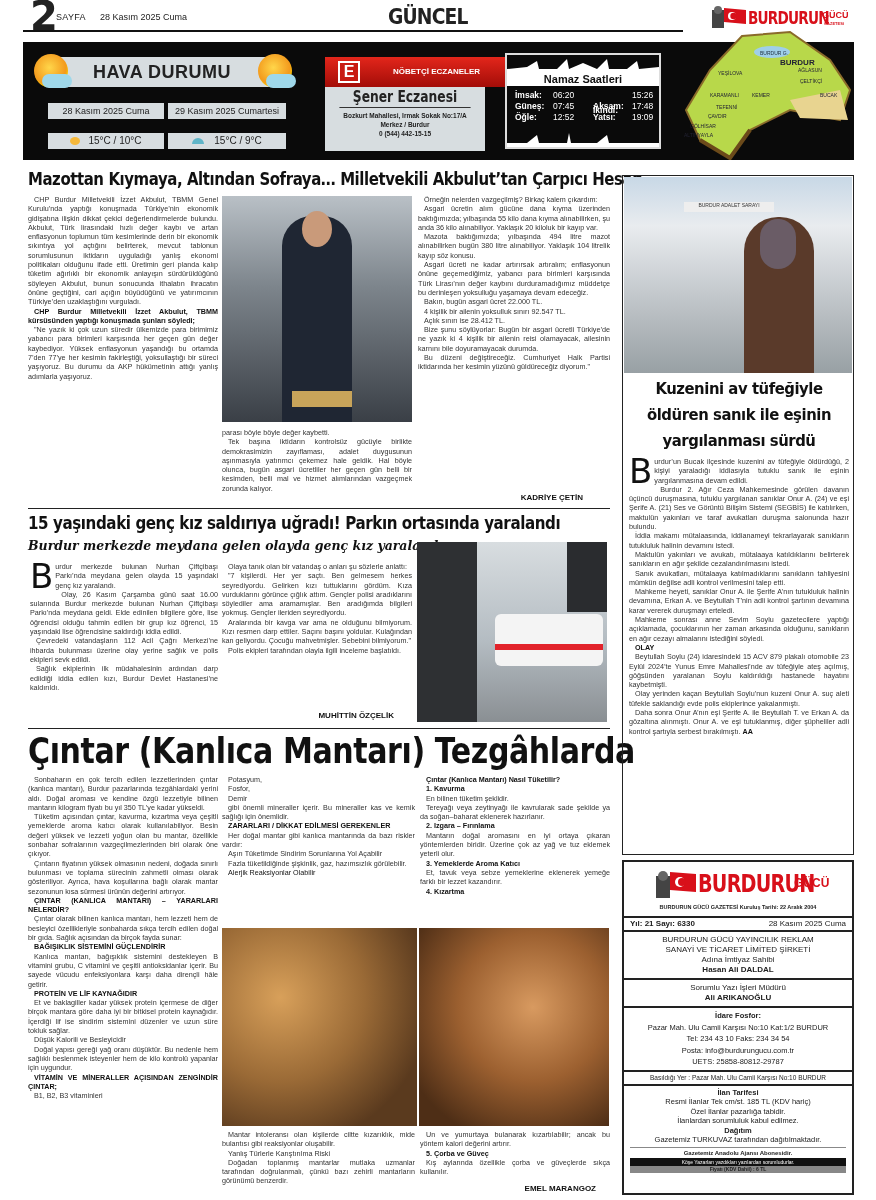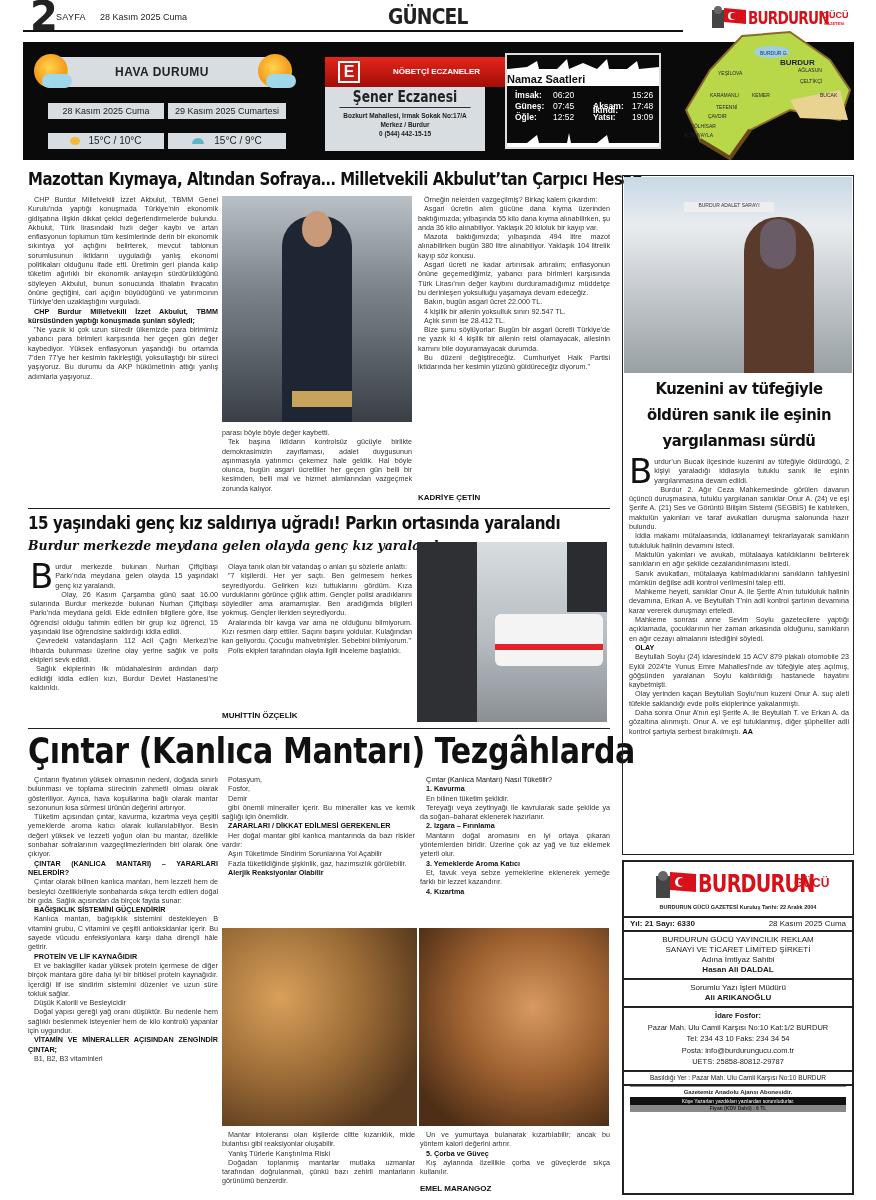--- a/index.html
+++ b/index.html
@@ -9,40 +9,40 @@
 
 #page-num{left:30px;top:-4px;font-size:40px;font-weight:bold;font-family:"DejaVu Sans",sans-serif;line-height:1;letter-spacing:-2px}
 #sayfa{left:56px;top:12px;font-size:9px;letter-spacing:.3px}
 #date{left:100px;top:12px;font-size:9px}
 #section{left:388px;top:4px;font-size:22px;font-weight:bold;font-family:"DejaVu Sans",sans-serif;letter-spacing:-1px;transform:scaleX(.85);transform-origin:left}
 #logo-top{left:712px;top:4px;width:140px;height:26px}
 .logo-word{color:#d8101a;font-weight:bold;font-family:"DejaVu Sans",sans-serif;font-size:17px;letter-spacing:-1px;transform:scaleX(.8);transform-origin:left}
 .logo-gucu{color:#d8101a;font-weight:bold;font-size:9px}
 
 #band{left:23px;top:42px;width:831px;height:118px;background:#0a0a0a}
-#weather-title{left:48px;top:57px;width:228px;height:30px;background:#d7dde0;text-align:center;font-weight:bold;font-size:12px;line-height:30px;letter-spacing:.5px}
+#weather-title{left:48px;top:57px;width:228px;height:30px;background:#d7dde0;text-align:center;font-weight:bold;font-size:18px;line-height:30px;letter-spacing:.5px}
 .sun{width:34px;height:34px;border-radius:50%;background:radial-gradient(circle at 45% 40%,#ffd64a,#f39a1d 60%,#f7c300 70%,transparent 72%)}
 .cloud{width:30px;height:14px;border-radius:10px;background:#9fd8ea}
 .wbox{background:#d7dde0;height:16px;font-size:9px;line-height:16px;text-align:center}
 #pharm-head{left:325px;top:57px;width:188px;height:30px;background:linear-gradient(#e3261b,#a30d08);color:#fff;font-size:8px;font-weight:bold;line-height:30px}
 #pharm-e{left:338px;top:61px;width:22px;height:22px;border:2px solid #fff;color:#fff;font-weight:bold;font-size:16px;text-align:center;line-height:18px;background:#c81a12}
 #pharm-body{left:325px;top:87px;width:160px;height:64px;background:#d7dde0;text-align:center}
 #pharm-name{font-weight:bold;font-size:15px;font-family:"DejaVu Sans",sans-serif;transform:scaleX(.82);line-height:20px;border-bottom:1px solid #333;margin-bottom:3px}
 .pharm-line{font-size:6.5px;font-weight:bold;line-height:9px}
 #prayer{left:505px;top:53px;width:156px;height:96px;border:2px solid #ddd;background:#0a0a0a;color:#fff}
-#prayer-title{position:absolute;left:0;top:17px;width:100%;background:#fff;color:#111;font-weight:bold;font-size:11px;line-height:14px}
+#prayer-title{position:absolute;left:0;top:17px;width:100%;background:#fff;color:#111;text-align:center;font-weight:bold;font-size:11px;line-height:14px}
 .pt{position:absolute;font-size:8.5px;font-weight:bold}
 #map{left:680px;top:30px;width:172px;height:130px}
 
 .txt{font-size:7.2px;line-height:9.3px;text-align:justify;color:#333}
 .txt p{text-indent:6px}
 .txt b{color:#111}
 .headline{font-family:"DejaVu Sans",sans-serif;font-weight:bold;color:#111;letter-spacing:-0.5px;white-space:nowrap;transform-origin:left}
 .photo{background:#999;overflow:hidden}
-.byline{font-weight:bold;font-size:8px;color:#111}
+.byline{font-weight:bold;font-size:8px;text-align:right;color:#111}
 .drop{float:left;font-size:34px;line-height:28px;font-family:"DejaVu Sans",sans-serif;margin-right:2px;color:#111}
 .rule{background:#222;height:1px}
 
 #side{left:622px;top:175px;width:232px;height:680px;border:1px solid #222}
 #imprint{left:622px;top:860px;width:232px;height:335px;border:2px solid #222;font-size:8px;text-align:center}
 #imprint .row{border-bottom:2px solid #222}
 </style>
 </head>
 <body>
 
@@ -187,46 +187,47 @@
   <div class="abs" style="left:0;top:0;width:60px;height:180px;background:#2e3033"></div>
   <div class="abs" style="left:78px;top:72px;width:108px;height:52px;background:#f4f4f4;border-radius:6px">
     <div class="abs" style="left:0;top:30px;width:108px;height:6px;background:#e2232b"></div>
   </div>
   <div class="abs" style="left:150px;top:0;width:40px;height:70px;background:#2a2c2f"></div>
 </div>
 <div class="abs rule" style="left:28px;top:728px;width:582px"></div>
 
 <div class="abs headline" style="left:28px;top:730px;font-size:36px;transform:scaleX(.835)">Çıntar (Kanlıca Mantarı) Tezgâhlarda</div>
 <div class="abs txt" style="left:28px;top:775px;width:190px" id="a4c1">
+    <p>Sonbaharın en çok tercih edilen lezzetlerinden çıntar (kanlıca mantarı), Burdur pazarlarında tezgâhlardaki yerini aldı. Doğal aroması ve kendine özgü lezzetiyle bilinen mantarın kilogram fiyatı bu yıl 350 TL’ye kadar yükseldi.</p>
+    <p>Tüketim açısından çıntar, kavurma, kızartma veya çeşitli yemeklerde aroma katıcı olarak kullanılabiliyor. Besin değeri yüksek ve lezzeti yoğun olan bu mantar, özellikle sonbahar sofralarının vazgeçilmezlerinden biri olarak öne çıkıyor.</p>
     <p>Çıntarın fiyatının yüksek olmasının nedeni, doğada sınırlı bulunması ve toplama sürecinin zahmetli olması olarak gösteriliyor. Ayrıca, hava koşullarına bağlı olarak mantar sezonunun kısa sürmesi ürünün değerini artırıyor.</p>
-    <p>Tüketim açısından çıntar, kavurma, kızartma veya çeşitli yemeklerde aroma katıcı olarak kullanılabiliyor. Besin değeri yüksek ve lezzeti yoğun olan bu mantar, özellikle sonbahar sofralarının vazgeçilmezlerinden biri olarak öne çıkıyor.</p>
     <p style="font-weight: bold; color: rgb(17, 17, 17);">ÇINTAR (KANLICA MANTARI) – YARARLARI NELERDİR?</p>
     <p>Çıntar olarak bilinen kanlıca mantarı, hem lezzeti hem de besleyici özellikleriyle sonbaharda sıkça tercih edilen doğal bir gıda. Sağlık açısından da birçok fayda sunar:</p>
     <p style="font-weight: bold; color: rgb(17, 17, 17);">BAĞIŞIKLIK SİSTEMİNİ GÜÇLENDİRİR</p>
     <p>Kanlıca mantarı, bağışıklık sistemini destekleyen B vitamini grubu, C vitamini ve çeşitli antioksidanlar içerir. Bu sayede vücudu enfeksiyonlara karşı daha dirençli hâle getirir.</p>
     <p style="font-weight: bold; color: rgb(17, 17, 17);">PROTEİN VE LİF KAYNAĞIDIR</p>
     <p>Et ve baklagiller kadar yüksek protein içermese de diğer birçok mantara göre daha iyi bir bitkisel protein kaynağıdır. İçerdiği lif ise sindirim sistemini düzenler ve uzun süre tokluk sağlar.</p>
     <p>Düşük Kalorili ve Besleyicidir</p>
     <p>Doğal yapısı gereği yağ oranı düşüktür. Bu nedenle hem sağlıklı beslenmek isteyenler hem de kilo kontrolü yapanlar için uygundur.</p>
     <p style="font-weight: bold; color: rgb(17, 17, 17);">VİTAMİN VE MİNERALLER AÇISINDAN ZENGİNDİR ÇINTAR;</p>
     <p>B1, B2, B3 vitaminleri</p>
   </div>
 <div class="abs txt" style="left:222px;top:775px;width:193px" id="a4c2">
     <p>Potasyum,</p>
     <p>Fosfor,</p>
     <p>Demir</p>
     <p>gibi önemli mineraller içerir. Bu mineraller kas ve kemik sağlığı için önemlidir.</p>
     <p style="font-weight: bold; color: rgb(17, 17, 17);">ZARARLARI / DİKKAT EDİLMESİ GEREKENLER</p>
     <p>Her doğal mantar gibi kanlıca mantarında da bazı riskler vardır:</p>
     <p>Aşırı Tüketimde Sindirim Sorunlarına Yol Açabilir</p>
     <p>Fazla tüketildiğinde şişkinlik, gaz, hazımsızlık görülebilir.</p>
-    <p style="font-weight: bold; color: rgb(17, 17, 17);">Alerjik Reaksiyonlar Olabilir</p>
+    <p style="font-weight: normal; color: rgb(17, 17, 17);">Alerjik Reaksiyonlar Olabilir</p>
   </div>
 <div class="abs txt" style="left:420px;top:775px;width:190px" id="a4c3">
-    <p style="font-weight: normal; color: rgb(17, 17, 17);">Çıntar (Kanlıca Mantarı) Nasıl Tüketilir?</p>
+    <p style="font-weight: bold; color: rgb(17, 17, 17);">Çıntar (Kanlıca Mantarı) Nasıl Tüketilir?</p>
     <p style="font-weight: bold; color: rgb(17, 17, 17);">1. Kavurma</p>
     <p>En bilinen tüketim şeklidir.</p>
     <p>Tereyağı veya zeytinyağı ile kavrularak sade şekilde ya da soğan–baharat eklenerek hazırlanır.</p>
     <p style="font-weight: bold; color: rgb(17, 17, 17);">2. Izgara – Fırınlama</p>
     <p>Mantarın doğal aromasını en iyi ortaya çıkaran yöntemlerden biridir. Üzerine çok az yağ ve tuz eklemek yeterli olur.</p>
     <p style="font-weight: bold; color: rgb(17, 17, 17);">3. Yemeklerde Aroma Katıcı</p>
     <p>Et, tavuk veya sebze yemeklerine eklenerek yemeğe farklı bir lezzet kazandırır.</p>
     <p style="font-weight: bold; color: rgb(17, 17, 17);">4. Kızartma</p>
   </div>
 <div class="abs photo" style="left:222px;top:928px;width:195px;height:198px;background:radial-gradient(circle at 30% 35%,#d8a05a,#9a6a36 45%,#5a3a1e 80%)"></div>
@@ -294,16 +295,24 @@
     <b>Ali ARIKANOĞLU</b>
   </div>
   <div class="row" style="padding:2px 0;line-height:11.5px;font-size:7.5px">
     <b>İdare Fosfor:</b>
     <div>Pazar Mah. Ulu Camii Karşısı No:10 Kat:1/2 BURDUR</div>
     <div>Tel: 234 43 10 Faks: 234 34 54</div>
     <div>Posta: info@burdurungucu.com.tr</div>
     <div>UETS: 25858-80812-29787</div>
   </div>
   <div class="row" style="font-size:6.5px;line-height:12px">Basıldığı Yer : Pazar Mah. Ulu Camii Karşısı No:10 BURDUR</div>
+  <div style="padding:2px 0;line-height:9.5px;font-size:7.5px">
+    <b>İlan Tarifesi</b>
+    <div>Resmi İlanlar Tek cm/st. 185 TL (KDV hariç)</div>
+    <div>Özel İlanlar pazarlığa tabidir.</div>
+    <div>İlanlardan sorumluluk kabul  edilmez.</div>
+    <b>Dağıtım</b>
+    <div>Gazetemiz TURKUVAZ tarafından dağıtılmaktadır.</div>
+  </div>
   <div style="border-top:1px solid #888;margin:0 6px;font-size:6px;font-weight:bold;line-height:10px">Gazetemiz Anadolu Ajansı Abonesidir.</div>
   <div style="background:#111;color:#fff;margin:0 6px;font-size:5px;line-height:8px">Köşe Yazarları yazdıkları yazılardan sorumludurlar.</div>
   <div style="background:#888;margin:0 6px;font-size:5px;font-weight:bold;line-height:7px">Fiyatı (KDV Dahil) : 6 TL</div>
 </div>
 
 </body></html>

